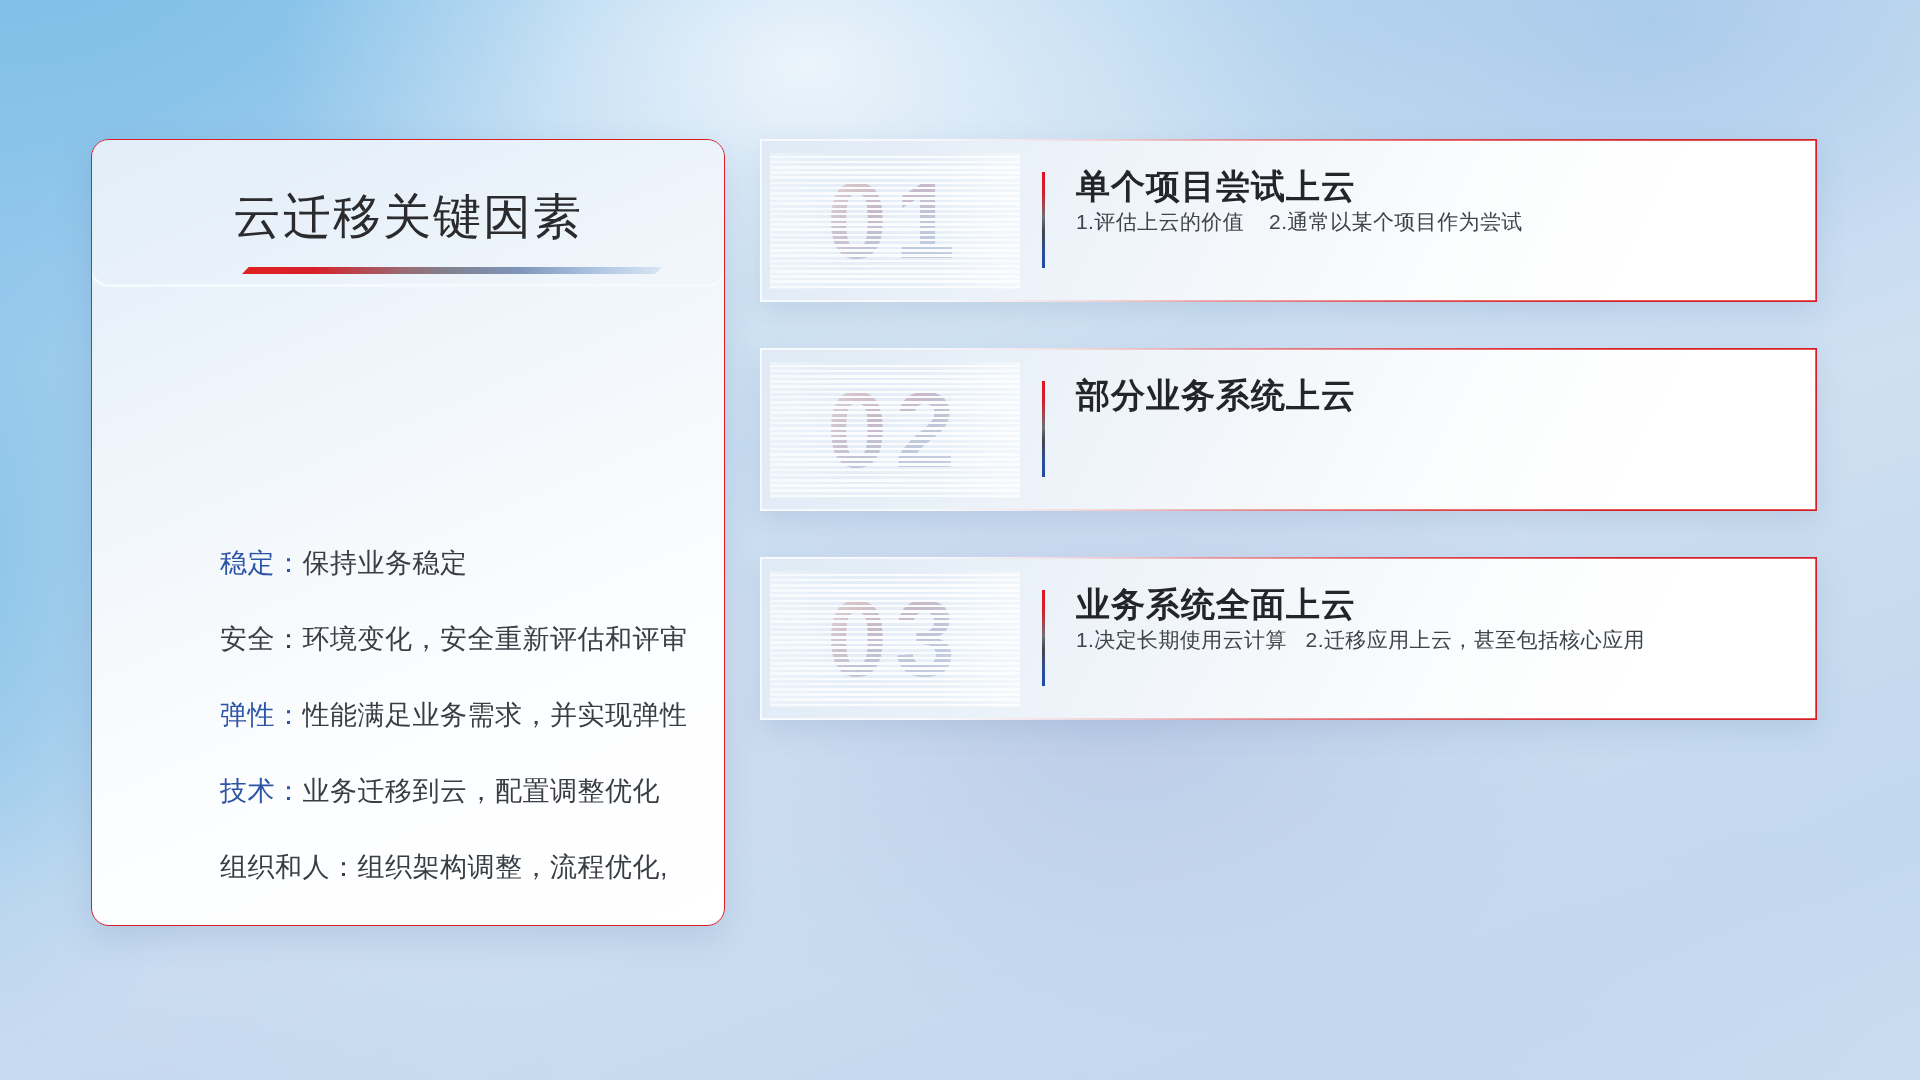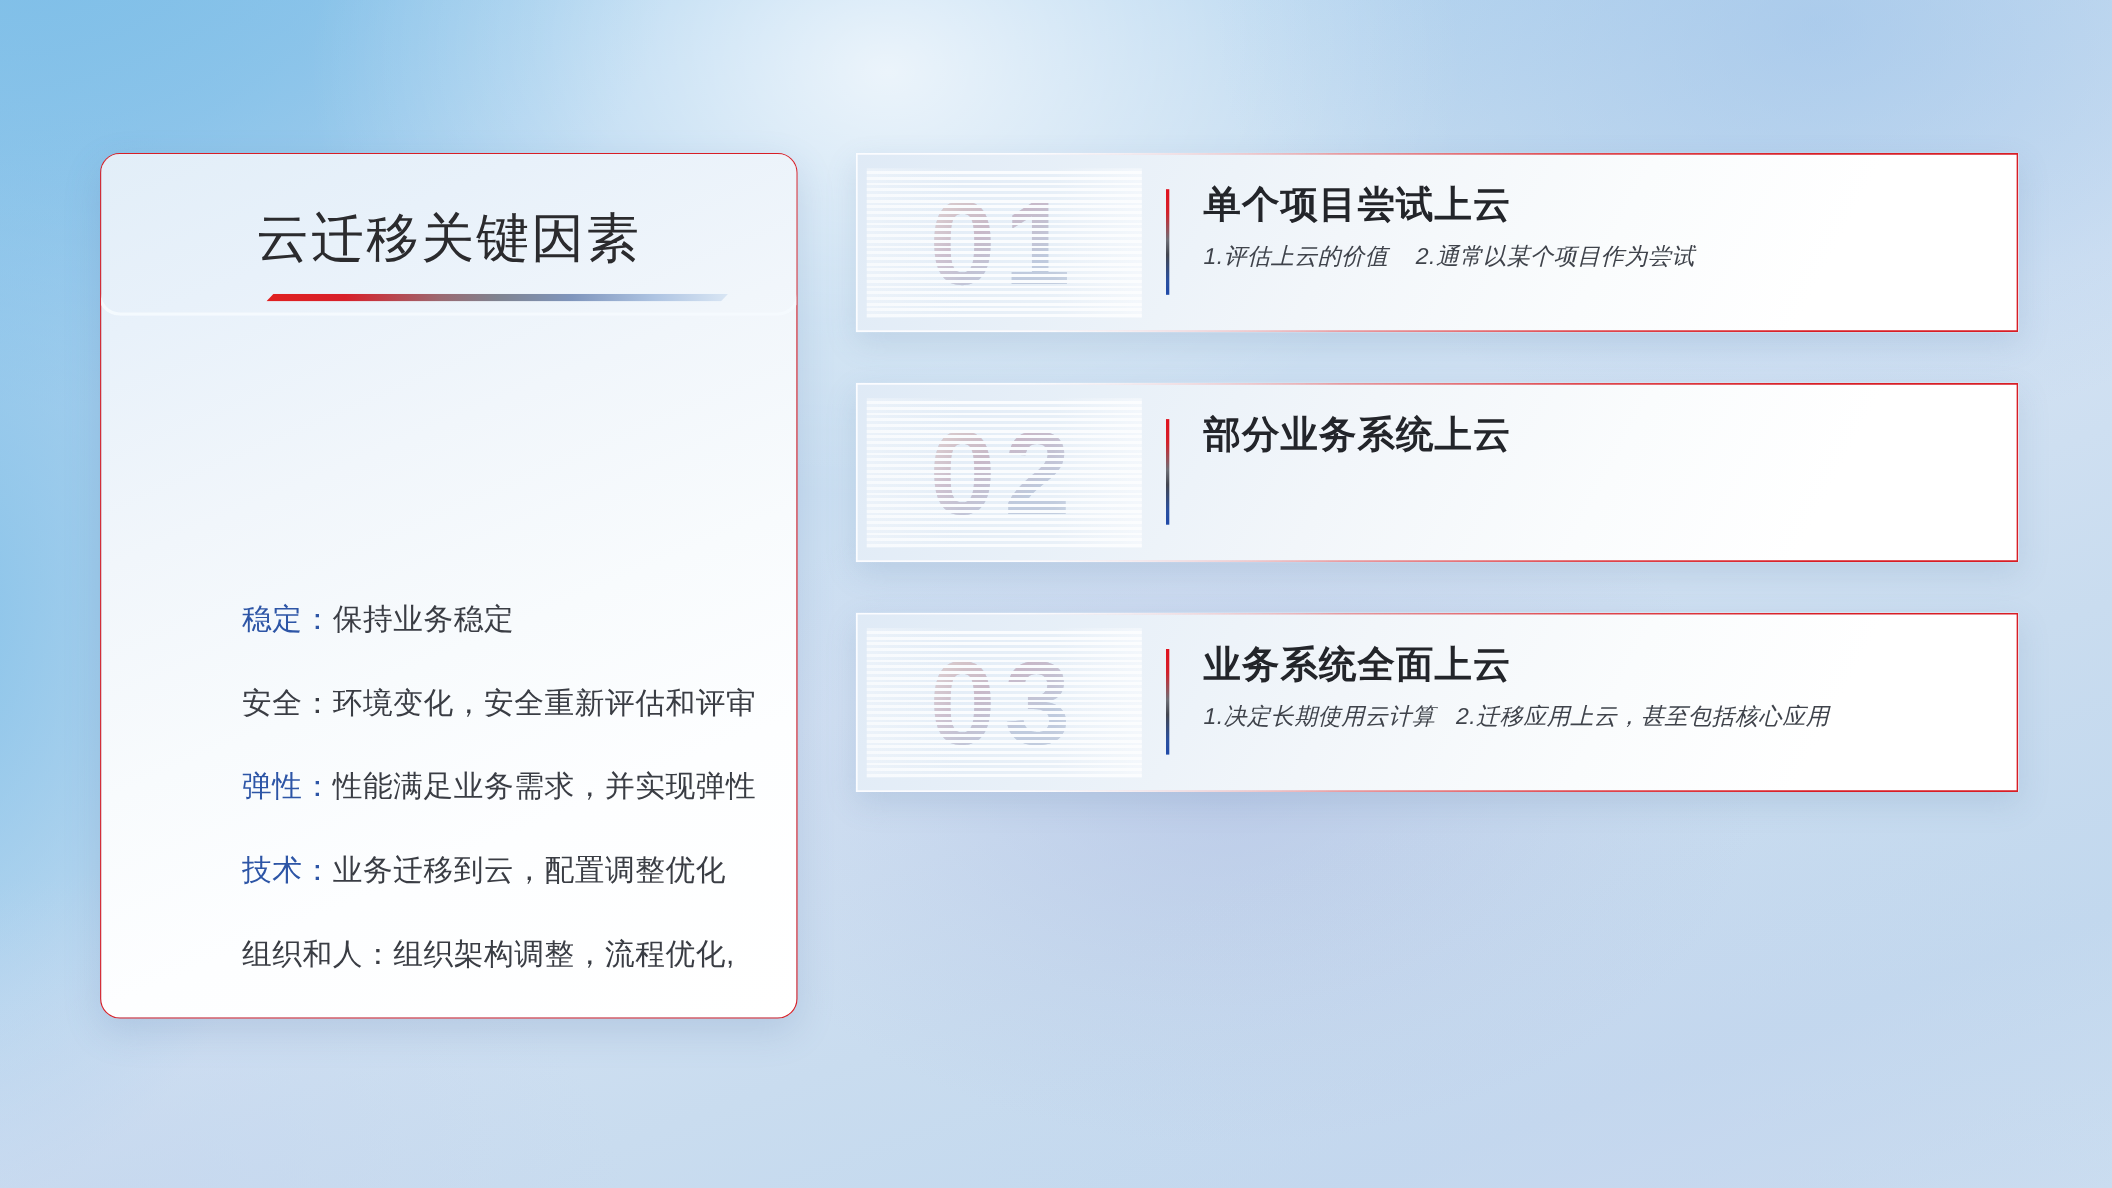--- a/index.html
+++ b/index.html
@@ -69,21 +69,21 @@
   }
   .panel-line{
     font-size:27px;line-height:76px;color:#3a3d44;white-space:nowrap;
     letter-spacing:0.5px;
   }
   .panel-line .key{color:#2d55a6;}
   .panel-line .key.plain{color:#3a3d44;}
   .panel-line .val{color:#3a3d44;margin-top:12px;}
 
   
-  #steps{position:absolute;left:778px;top:139px;width:1057px;z-index:2;}
+  #steps{position:absolute;left:760px;top:139px;width:1057px;z-index:2;}
   .step-card{
     position:relative;height:163px;margin-bottom:46px;
     background:linear-gradient(118deg,#dfeaf6 0%,#e8f0f8 20%,#f2f6fa 42%,#fafcfd 64%,#ffffff 82%,#ffffff 100%);
     box-shadow:0 10px 26px rgba(90,124,168,0.17);
     overflow:hidden;
   }
   .step-card:last-child{margin-bottom:0;}
   
   .step-card .edge{
     position:absolute;inset:0;pointer-events:none;
@@ -123,23 +123,22 @@
 
   .step-divider{
     position:absolute;left:282px;top:33px;width:3px;height:96px;
     background:linear-gradient(180deg,#e1121f 0%,#d4202a 22%,#6e6f76 48%,#43464f 62%,#2a4f9e 86%,#1f49a8 100%);
   }
   .step-body{position:absolute;left:316px;top:26px;right:26px;}
   .step-title{
     font-size:34px;font-weight:bold;color:#23252a;letter-spacing:1px;line-height:1.25;
   }
   .step-desc{
-    margin-top:12px;font-size:21px;color:#3f434b;letter-spacing:0.4px;line-height:1.3;
+    font-size:21px;color:#3f434b;letter-spacing:0.4px;line-height:1.3;
     white-space:pre;
-    font-style:italic;
   }
 </style>
 </head>
 <body>
 
 <div id="bg">
   <div class="layer bg-base"></div>
   <div class="layer bg-glow-tl"></div>
   <div class="layer bg-glow-left"></div>
   <div class="layer bg-glow-white"></div>

